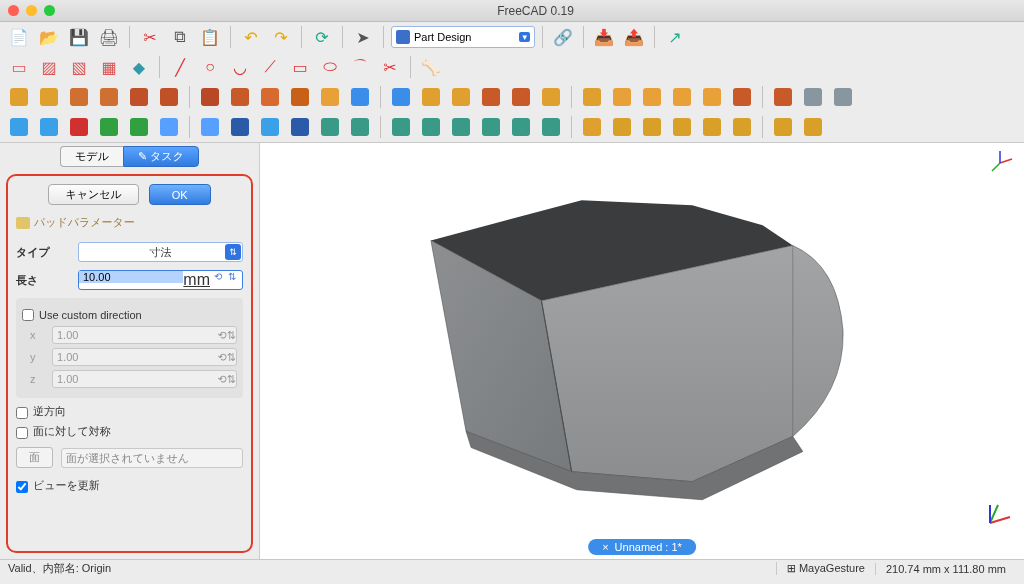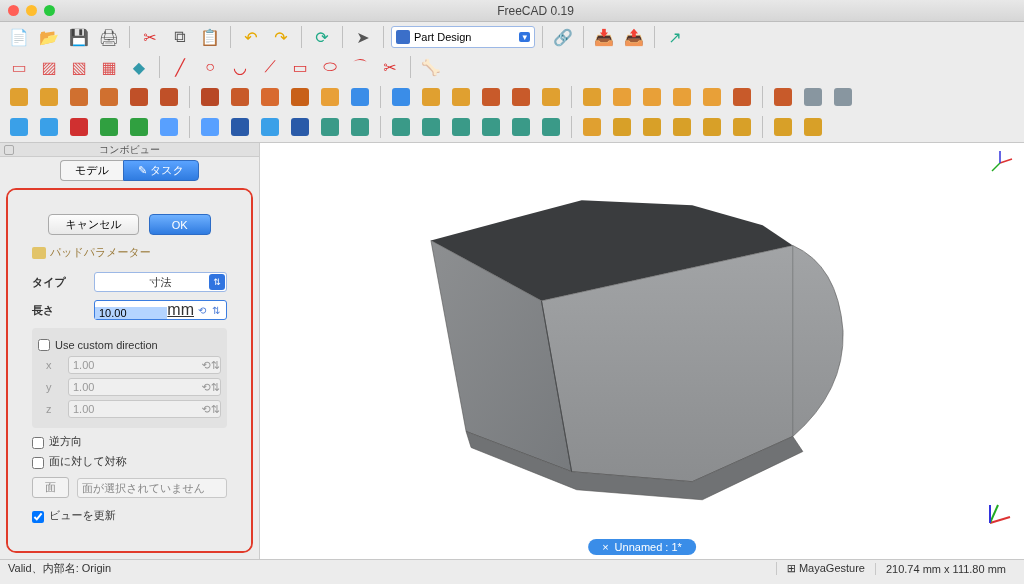--- a/index.html
+++ b/index.html
@@ -25,34 +25,34 @@
 .panel { width:260px; background:#ececec; border-right:1px solid #ccc; display:flex; flex-direction:column; }
 .panel-handle { height:14px; display:flex; align-items:center; justify-content:center; font-size:10px; color:#555; background:#e0e0e0; border-bottom:1px solid #ccc; position:relative; }
 .panel-handle .grip { position:absolute; left:4px; width:10px; height:10px; border:1px solid #aaa; border-radius:2px; }
 .tabs { display:flex; justify-content:center; gap:0; padding:3px 0; }
 .tab { font-size:11px; padding:2px 14px; border:1px solid #aaa; background:#f5f5f5; cursor:pointer; }
 .tab:first-child { border-radius:4px 0 0 4px; border-right:none;text-align:center; }
 .tab:last-child { border-radius:0 4px 4px 0; }
 .tab.active { background:linear-gradient(#5aa3ff,#2f7be0); color:#fff; border-color:#2f6bc0; }
 .tab .pencil { margin-right:3px; }
 
-.task-body { margin:4px 6px 6px 6px; border:2px solid #e13b2a; border-radius:10px; padding:24px; background:#ececec; flex:1; overflow:auto; }
+.task-body { margin:4px 6px 6px 6px; border:2px solid #e13b2a; border-radius:10px; padding:8px; background:#ececec; flex:1; overflow:auto; }
 .btn-row { display:flex; justify-content:center; gap:10px; margin-bottom:10px; }
 .mac-btn { font-size:11px; padding:2px 16px; border-radius:4px; border:1px solid #aaa; background:linear-gradient(#fdfdfd,#e9e9e9); cursor:pointer; }
 .mac-btn.primary { background:linear-gradient(#6fb1ff,#2f7be0); color:#fff; border-color:#2c6cc6; padding:2px 22px; }
 
 .section-title { font-size:11px; color:#9a7a3a; display:flex; align-items:center; gap:4px; margin-bottom:12px; }
 .section-title .ico { width:14px; height:12px; background:#e2c469; border-radius:2px; }
 
 .form-row { display:flex; align-items:center; font-size:11px; color:#333; margin:8px 0; }
 .form-row label.lab { width:62px; font-weight:bold; }
 .sel { flex:1; height:20px; border:1px solid #9cb8e6; border-radius:3px; background:#fff; font-size:11px; padding:0 4px; }
 .sel-wrap { flex:1; position:relative; }
 .sel-wrap .arrow { position:absolute; right:2px; top:2px; width:16px; height:16px; background:#3074e0; border-radius:3px; color:#fff; font-size:9px; display:flex; align-items:center; justify-content:center; }
-.spin { flex:1; display:flex; align-items:flex-end; border:1px solid #3b7de0; border-radius:3px; background:#fff; height:20px; }
+.spin { flex:1; display:flex; align-items:flex-start; border:1px solid #3b7de0; border-radius:3px; background:#fff; height:20px; }
 .spin input { border:none; outline:none; font-size:11px; padding:0 4px; flex:1; background:transparent; width:60px; }
 .spin .unit { font-size:16px; color:#333; padding-right:4px;text-decoration:underline; }
 .spin .ctl { width:14px; height:14px; font-size:10px; color:#4a7bd6; cursor:pointer; }
 .spin.selected input { background:#b4d4ff; }
 
 .group { background:#e2e2e2; border-radius:4px; padding:6px 6px; margin:6px 0; }
 .chk { display:flex; align-items:flex-end; gap:5px; font-size:11px; color:#333; margin:5px 0; }
 .chk input { width:12px; height:12px; }
 .dim-row { display:flex; align-items:center; gap:10px; font-size:11px; color:#999; margin:4px 0 4px 8px; }
 .dim-row .dl { width:12px; }
@@ -314,24 +314,20 @@
       </span>
       <span class="tbtn">
         <span class="ib" style="background: rgb(216, 160, 40); width: 18px; height: 18px;"></span>
       </span>
     </div>
 </div>
 
 <div class="main">
 
   <div class="panel">
-    <div class="panel-handle">
-      <span class="grip"></span>
-      <span>コンボビュー</span>
-    </div>
     <div class="tabs">
       <div class="tab"><span>モデル</span></div>
       <div class="tab active"><span class="pencil">✎</span><span>タスク</span></div>
     </div>
 
     <div class="task-body">
       <div class="btn-row">
         <button class="mac-btn"><span>キャンセル</span></button>
         <button class="mac-btn primary"><span>OK</span></button>
       </div>

